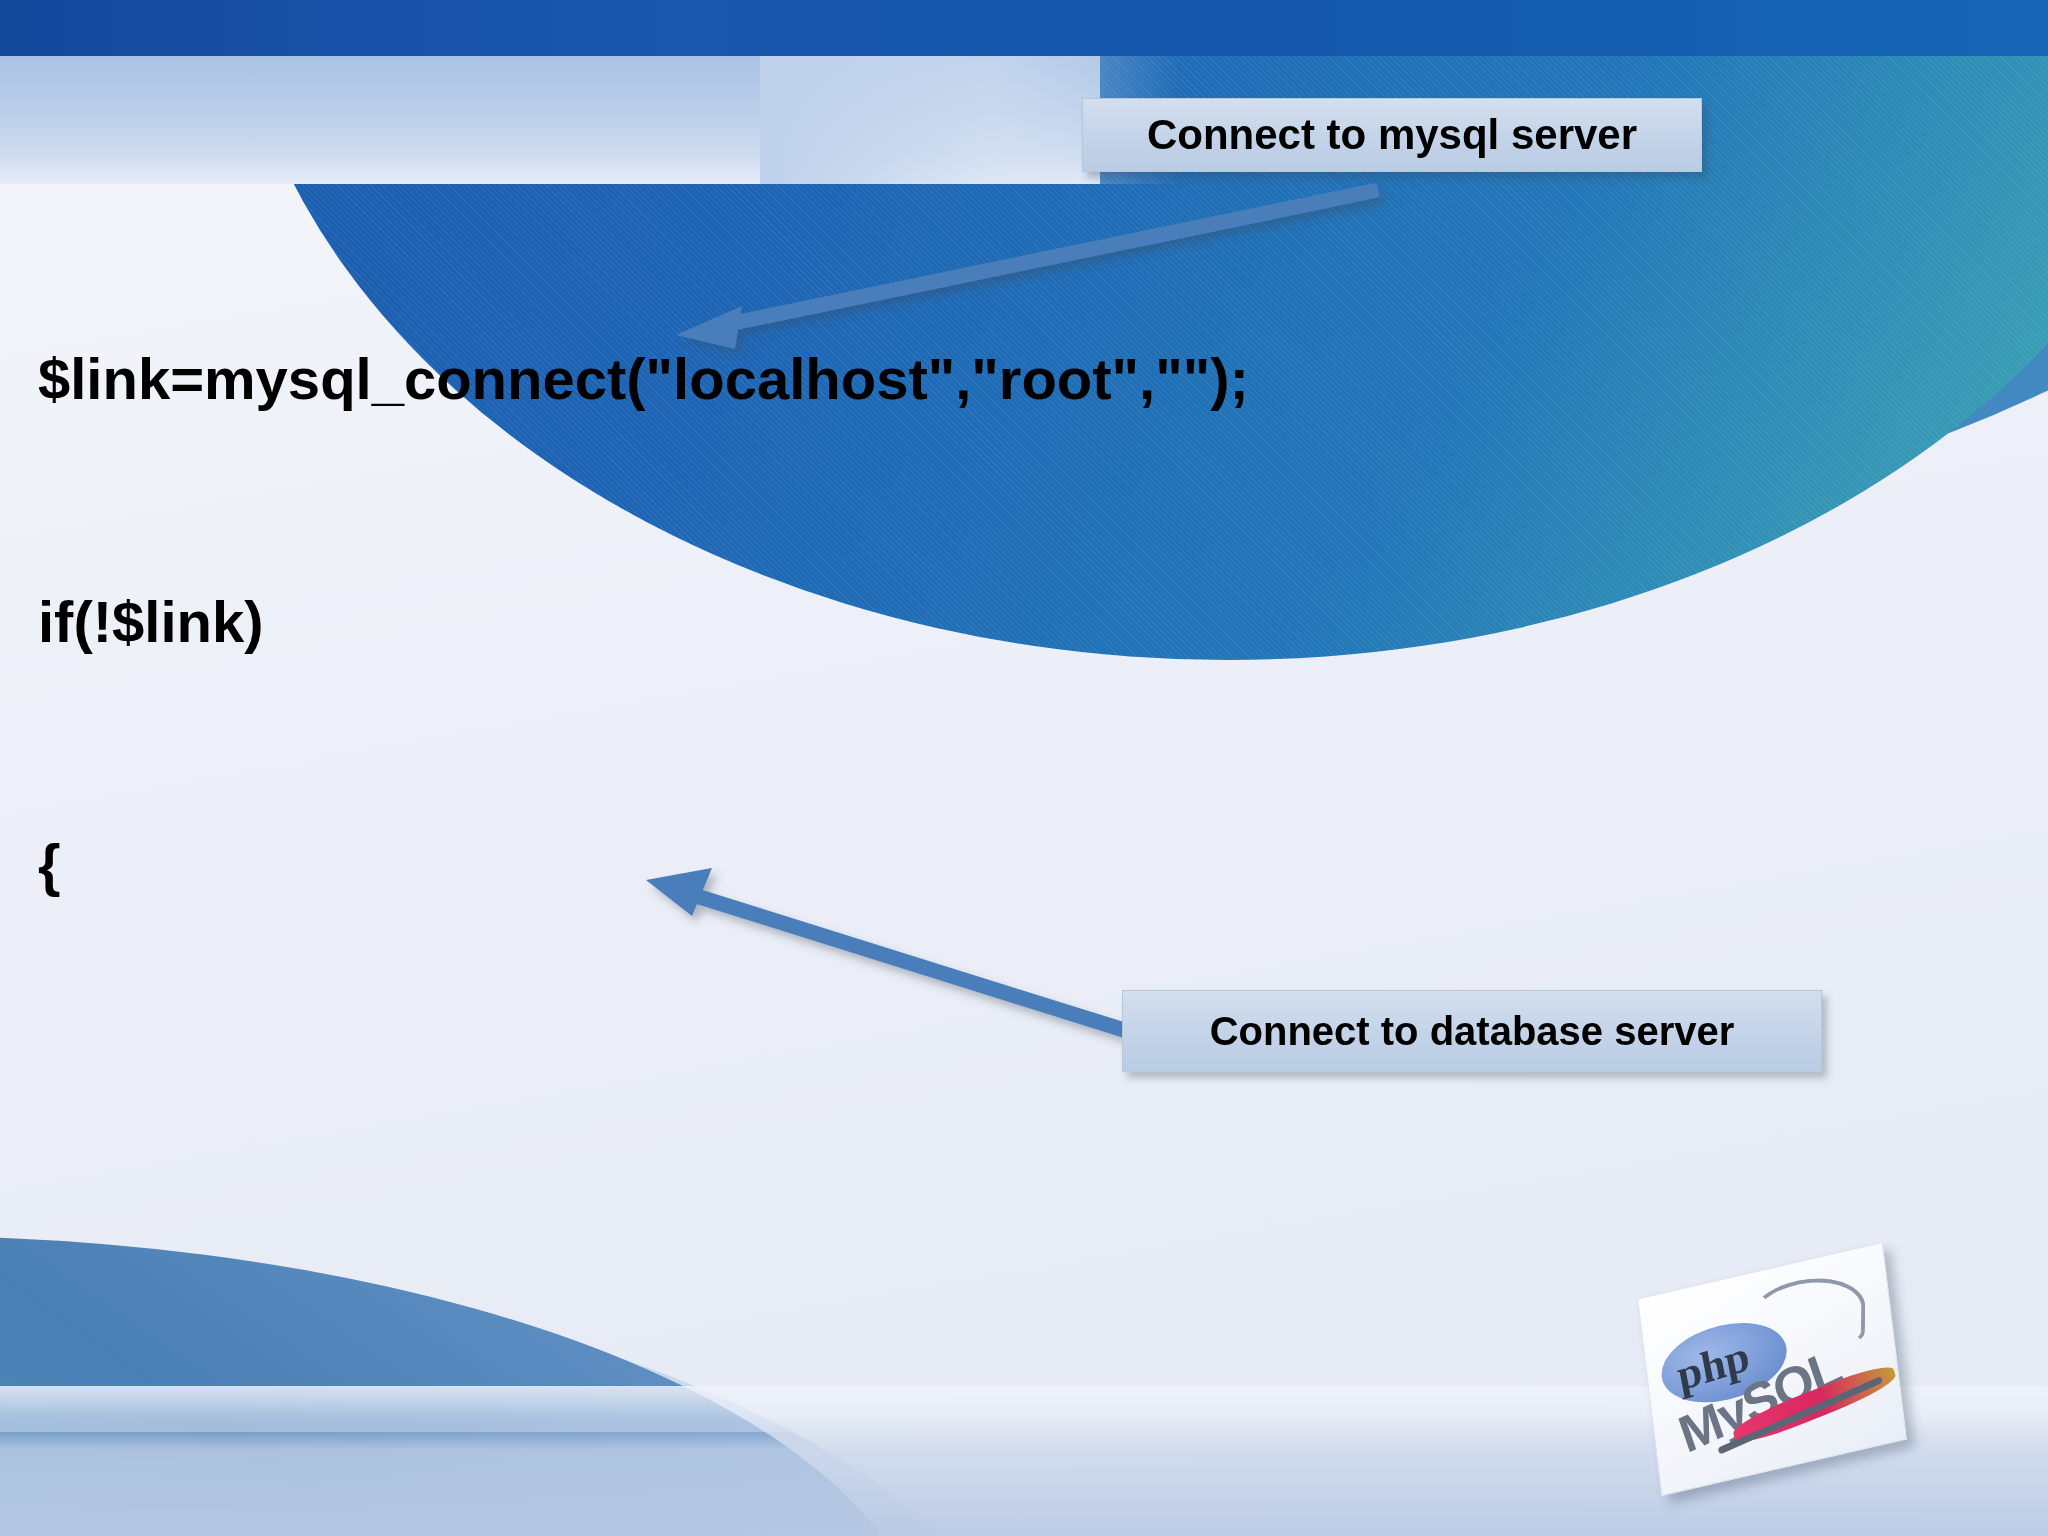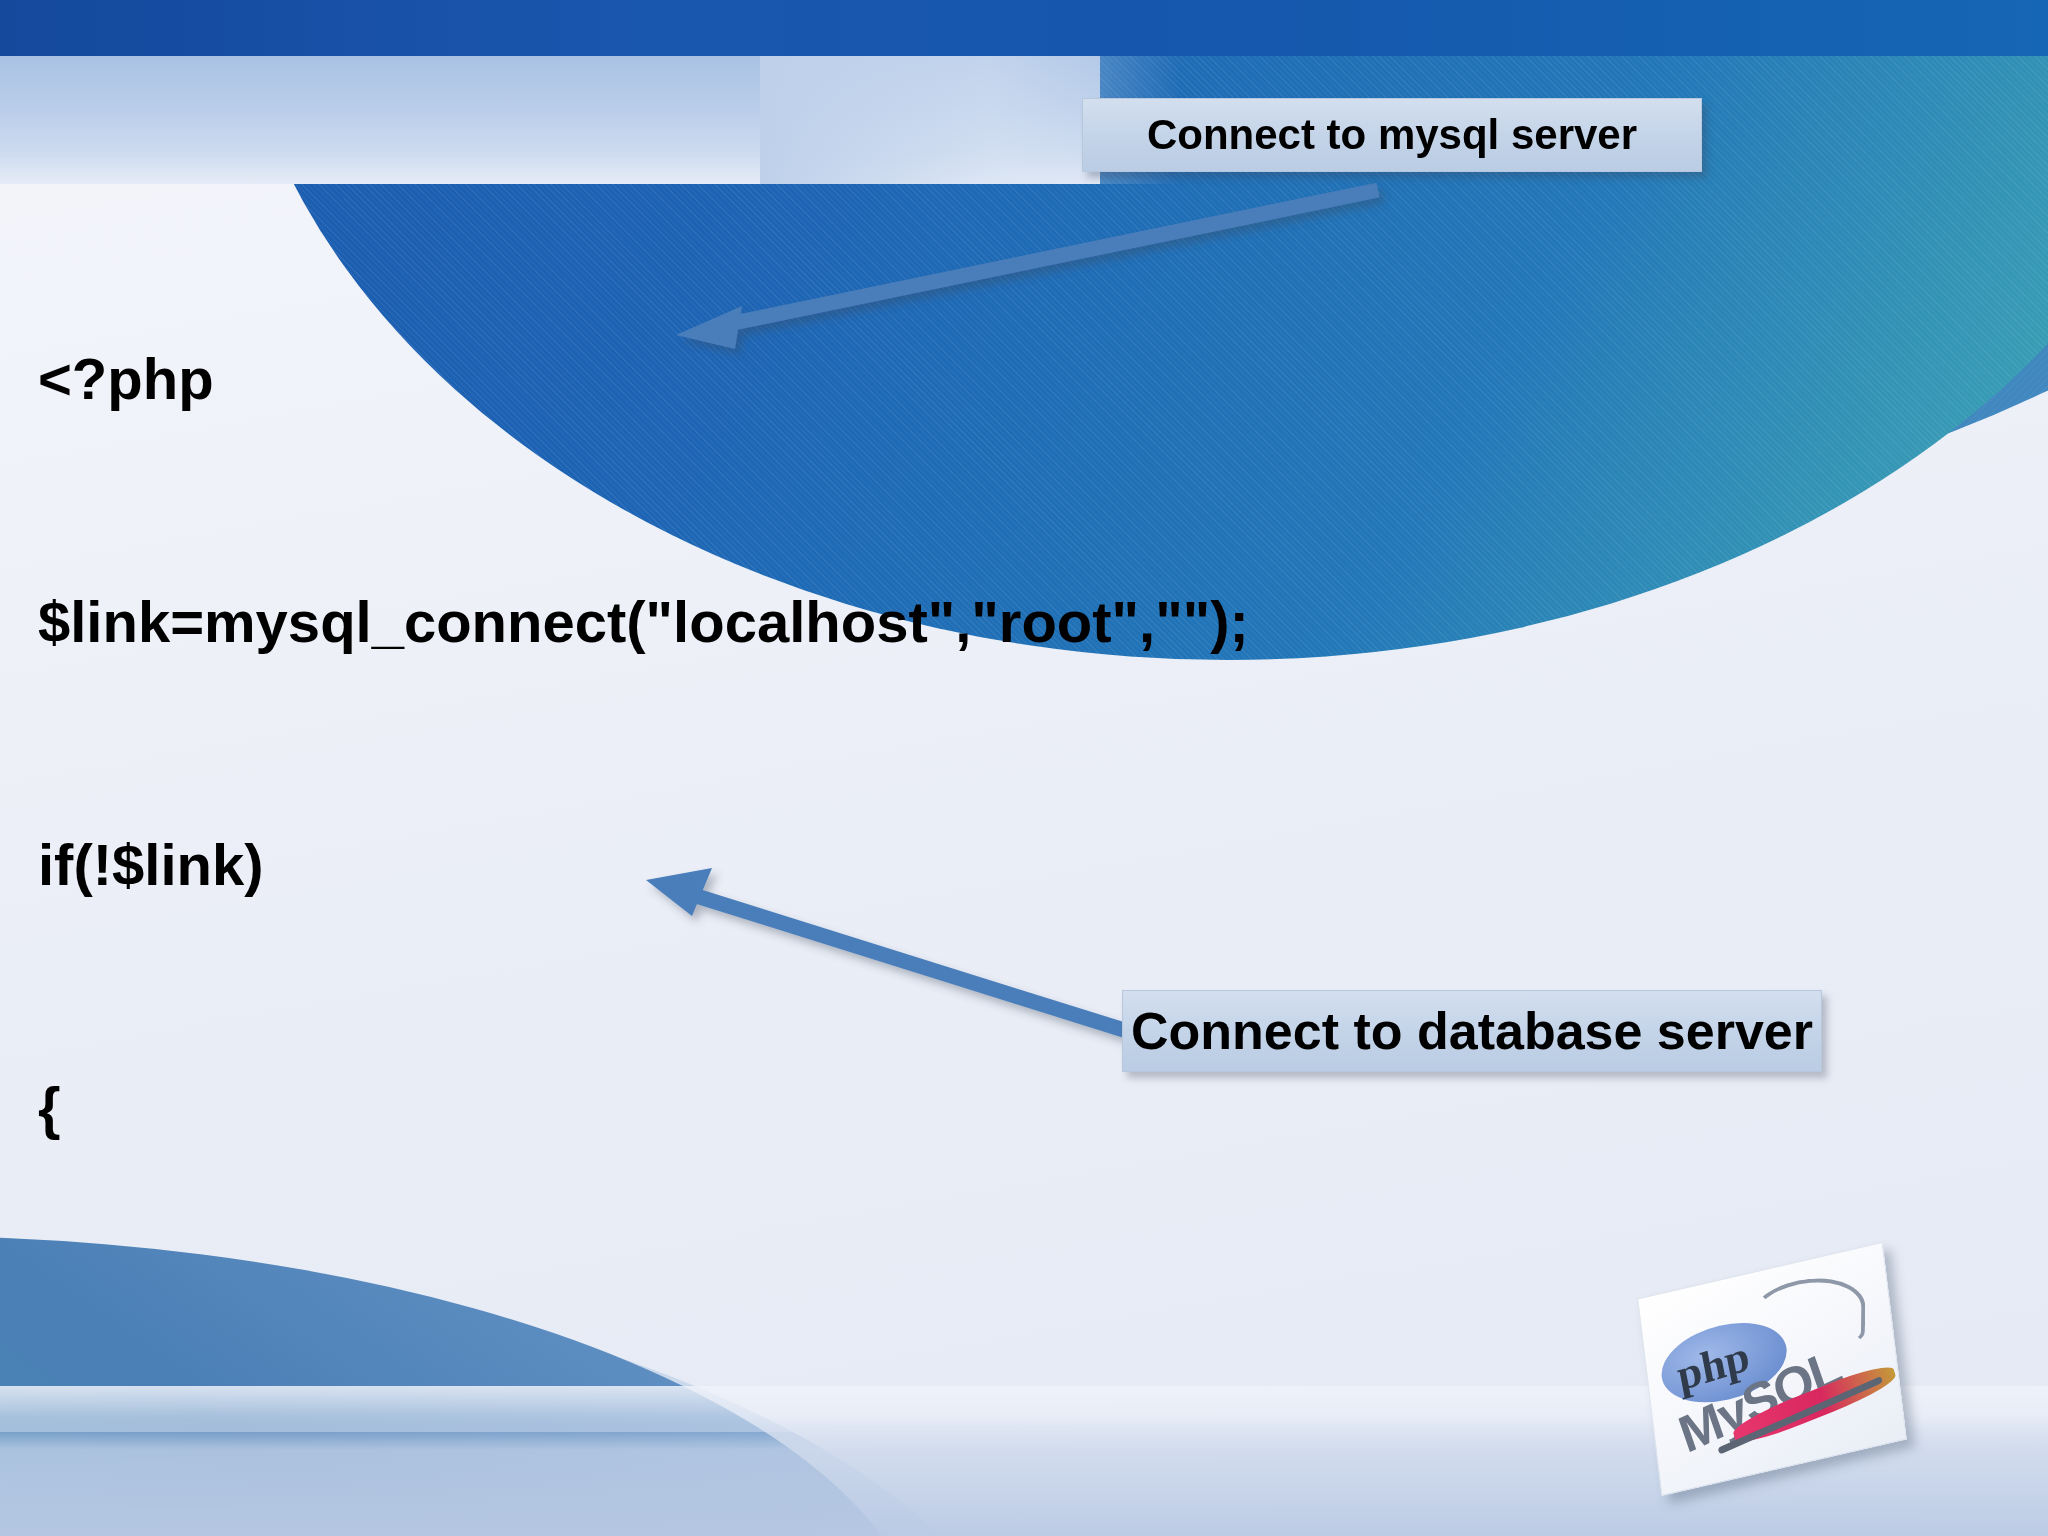--- a/index.html
+++ b/index.html
@@ -165,21 +165,21 @@
     top: 98px;
     width: 620px;
     height: 74px;
     font-size: 42px;
   }
   #callout-db {
     left: 1122px;
     top: 990px;
     width: 700px;
     height: 82px;
-    font-size: 52px;
+    font-size: 40px;
   }
 
   
   .arrow-svg {
     position: absolute;
     left: 0; top: 0;
     width: 2048px; height: 1536px;
     pointer-events: none;
   }
 
@@ -287,21 +287,20 @@
 
   <div class="bg-bottom-wrap">
     <div class="bg-bl-2"></div>
     <div class="bg-bl-1"></div>
     <div class="bg-footband-hi"></div>
     <div class="bg-footband"></div>
   </div>
 
 
   <div class="code">
-    <div class="code-line">&lt;?php</div>
     <div class="code-line">$link=mysql_connect("localhost","root","");</div>
     <div class="code-line">if(!$link)</div>
     <div class="code-line">{</div>
     
     
     
     
     
     
   </div>

